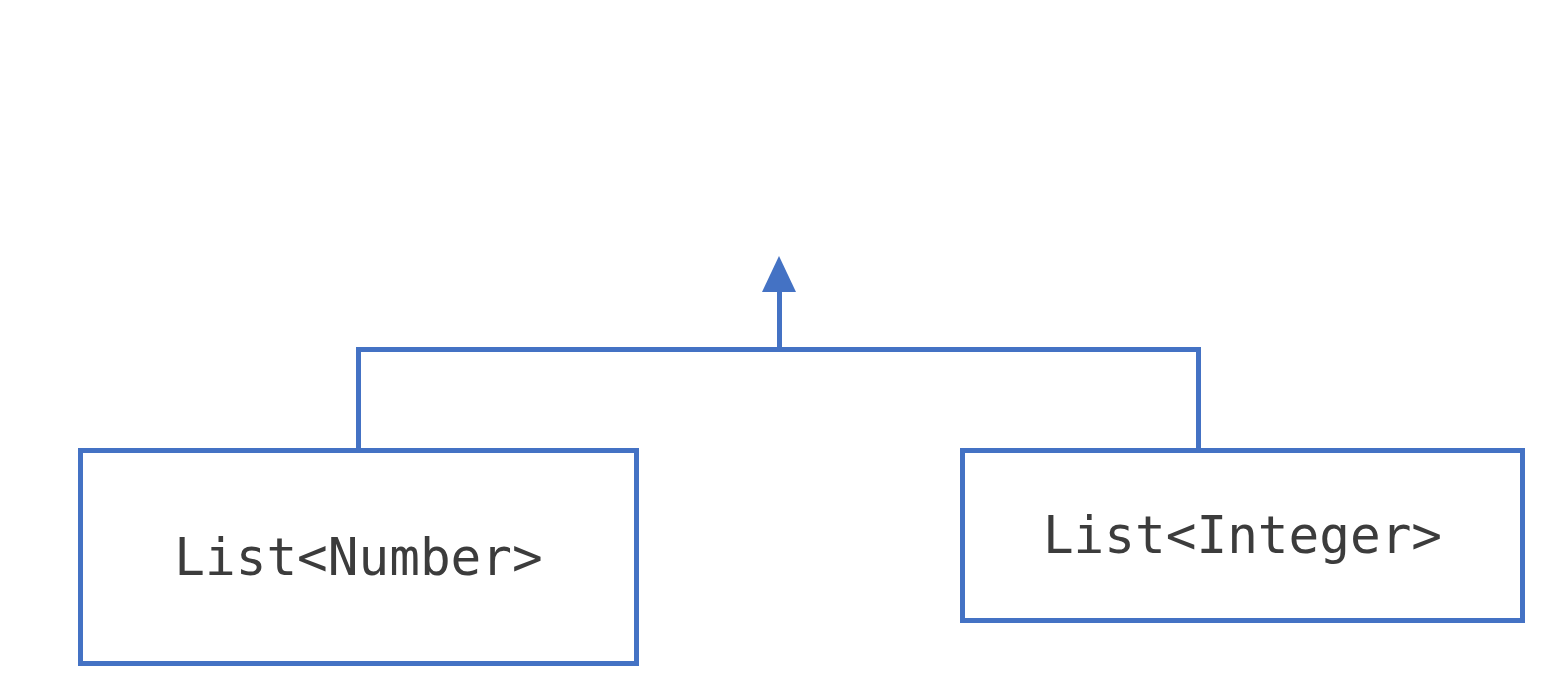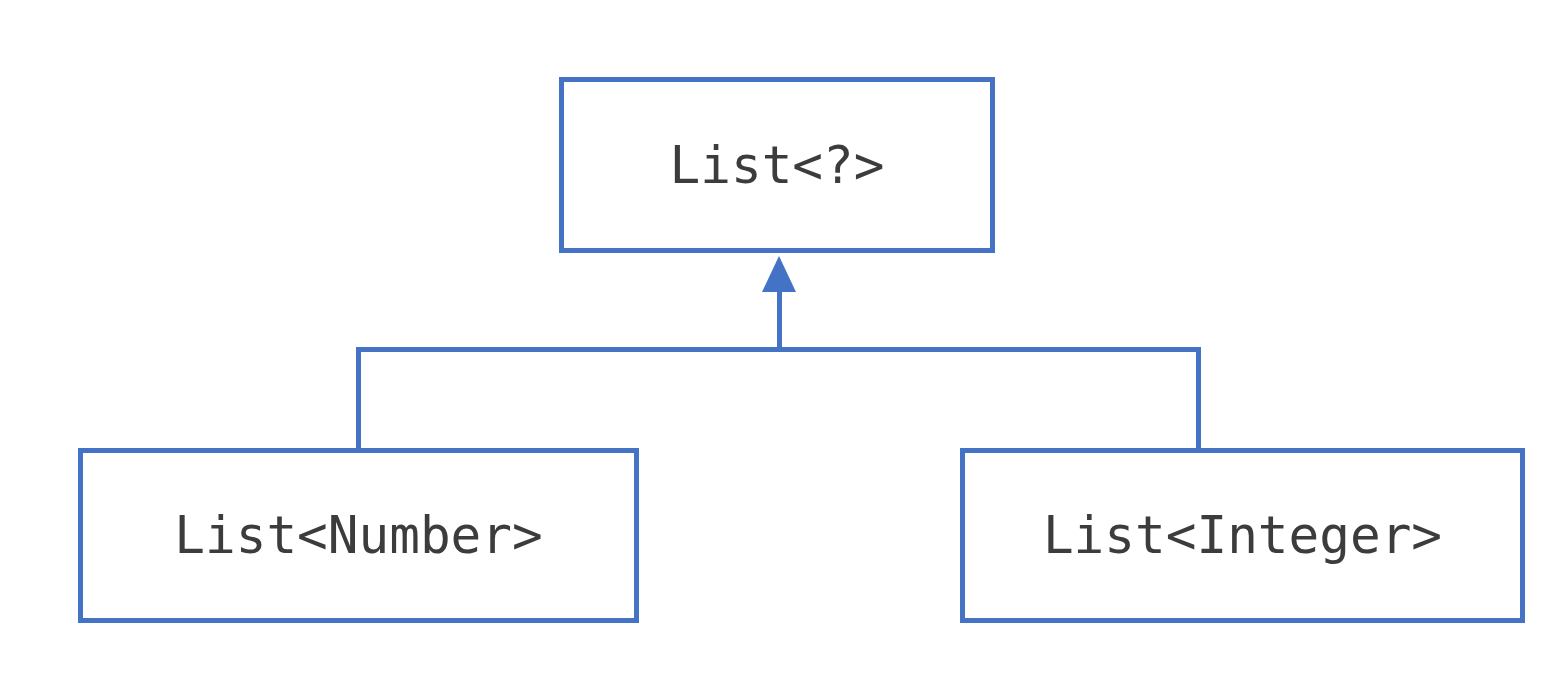--- a/index.html
+++ b/index.html
@@ -46,21 +46,21 @@
     left: 559px;
     top: 77px;
     width: 436px;
     height: 176px;
   }
 
   #node-list-number {
     left: 78px;
     top: 448px;
     width: 561px;
-    height: 175px;
+    height: 218px;
   }
 
   #node-list-integer {
     left: 916px;
     top: 448px;
     width: 565px;
     height: 175px;
     margin-left: 44px;
   }
 
@@ -124,23 +124,20 @@
   <div class="edge-line" id="edge-bus"></div>
 
   <div class="edge-line" id="edge-drop-left"></div>
 
   <div class="edge-line" id="edge-drop-right"></div>
 
   <div class="edge-line" id="edge-stem-root"></div>
 
   <div id="edge-arrowhead"></div>
 
-  <div class="node-box" id="node-root">
-    <span class="node-label">List&lt;?&gt;</span>
-  </div>
 
   <div class="node-box" id="node-list-number">
     <span class="node-label">List&lt;Number&gt;</span>
   </div>
 
   <div class="node-box" id="node-list-integer">
     <span class="node-label">List&lt;Integer&gt;</span>
   </div>
 
 </div>

